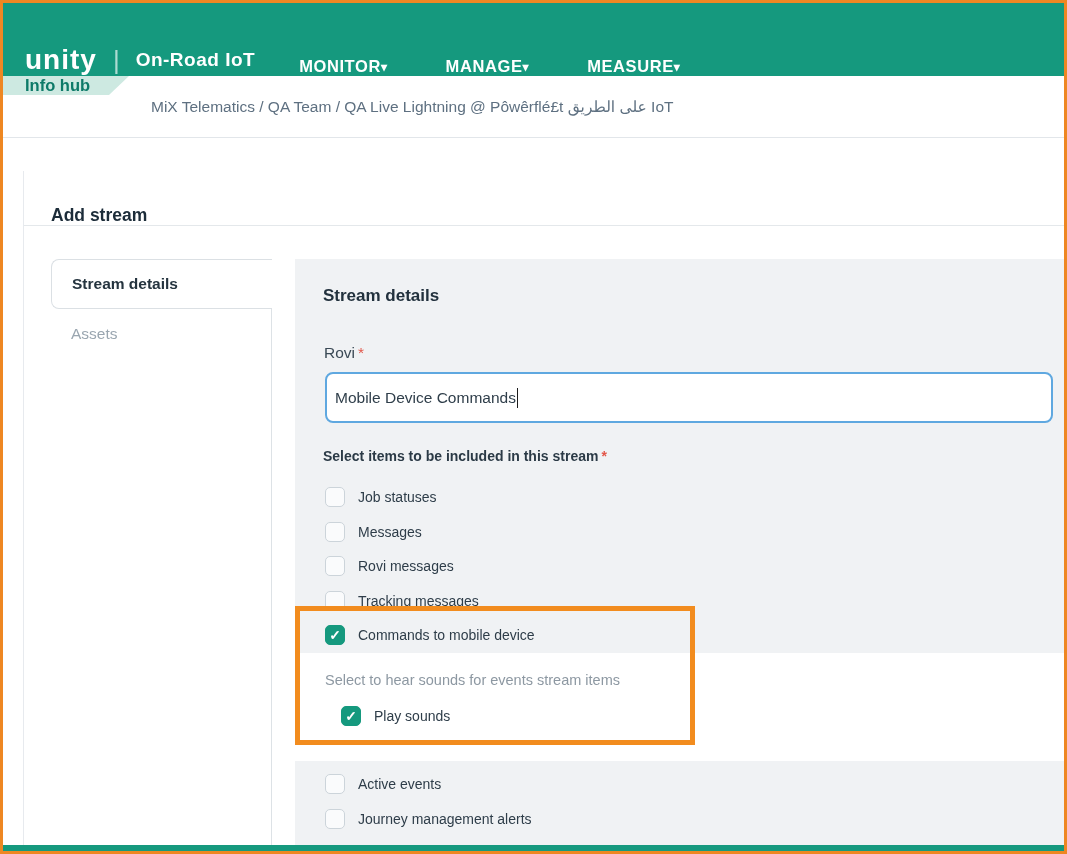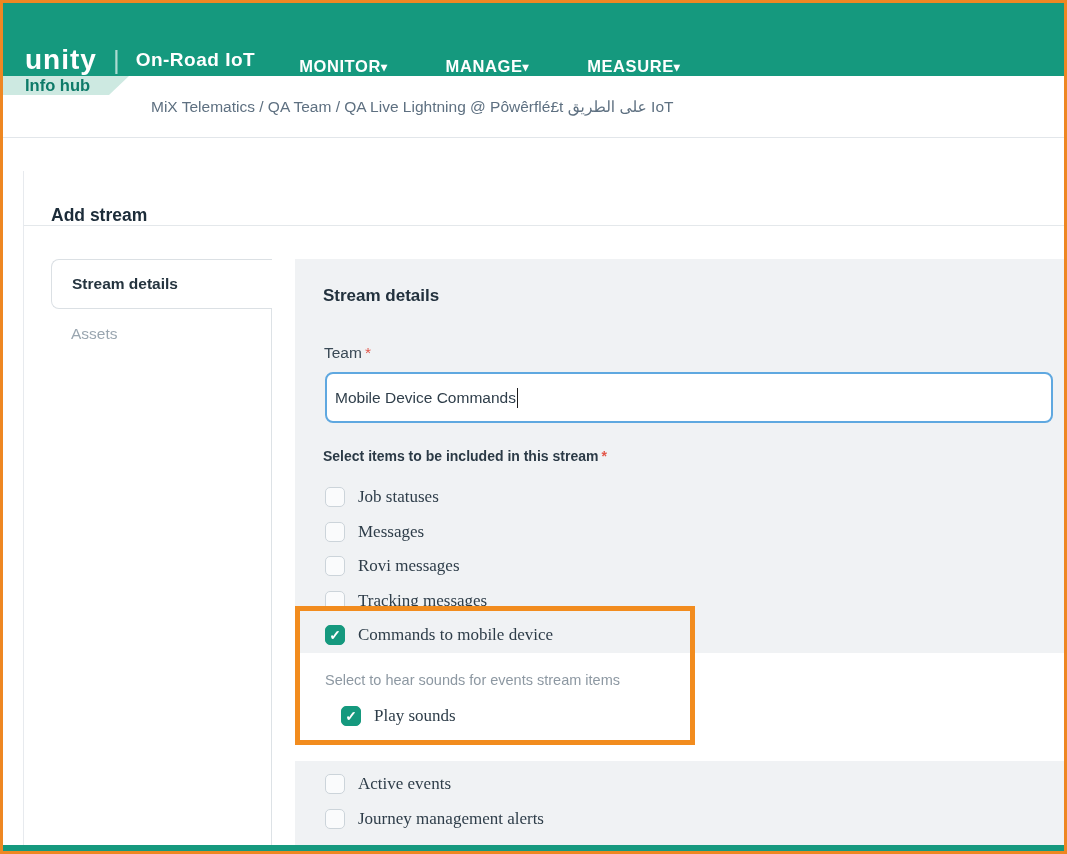--- a/index.html
+++ b/index.html
@@ -102,21 +102,21 @@
   .chk-group-2 { position: absolute; left: 30px; top: 508px; }
   .chk-row { height: 34.5px; display: flex; align-items: center; gap: 13px; cursor: pointer; width: 380px; }
   .cb {
     width: 20px; height: 20px; border-radius: 5px; flex: none;
     border: 1.5px solid #ccd4da; background: #fafbfc;
     display: flex; align-items: center; justify-content: center;
   }
   .cb.checked { background: #15997e; border-color: #15997e; }
   .cb .tick { color: #fff; font-size: 14px; font-weight: 700; line-height: 1; }
   .cb:not(.checked) .tick { display: none; }
-  .chk-label { font-size: 17px; color: #2e3d49; font-family: Liberation Serif, serif; }
+  .chk-label { font-size: 14px; color: #2e3d49; }
 
   
   .sounds-subpanel {
     position: absolute; left: 0; right: 0; top: 394px; height: 108px;
     background: #ffffff; padding: 19px 0 0 30px;
   }
   .sounds-helper { font-size: 14.5px; color: #8d98a2; }
   .sounds-row { margin-top: 13px; margin-left: 16px; height: 30px; display: flex; align-items: center; gap: 13px; cursor: pointer; width: 300px; }
 
   
@@ -169,21 +169,21 @@
     <span>Stream details</span>
   </div>
   <div class="tab-inactive">
     <span>Assets</span>
   </div>
 
   <section class="panel">
     <h2 class="panel-title">Stream details</h2>
 
     <div class="name-label">
-      <span>Team</span><span class="req">*</span>
+      <span>Rovi</span><span class="req">*</span>
     </div>
 
     <div class="text-input">
       <span>Mobile Device Commands</span>
       <span class="caret-bar"></span>
     </div>
 
     <div class="items-label">
       <span>Select items to be included in this stream</span><span class="req">*</span>
     </div>

